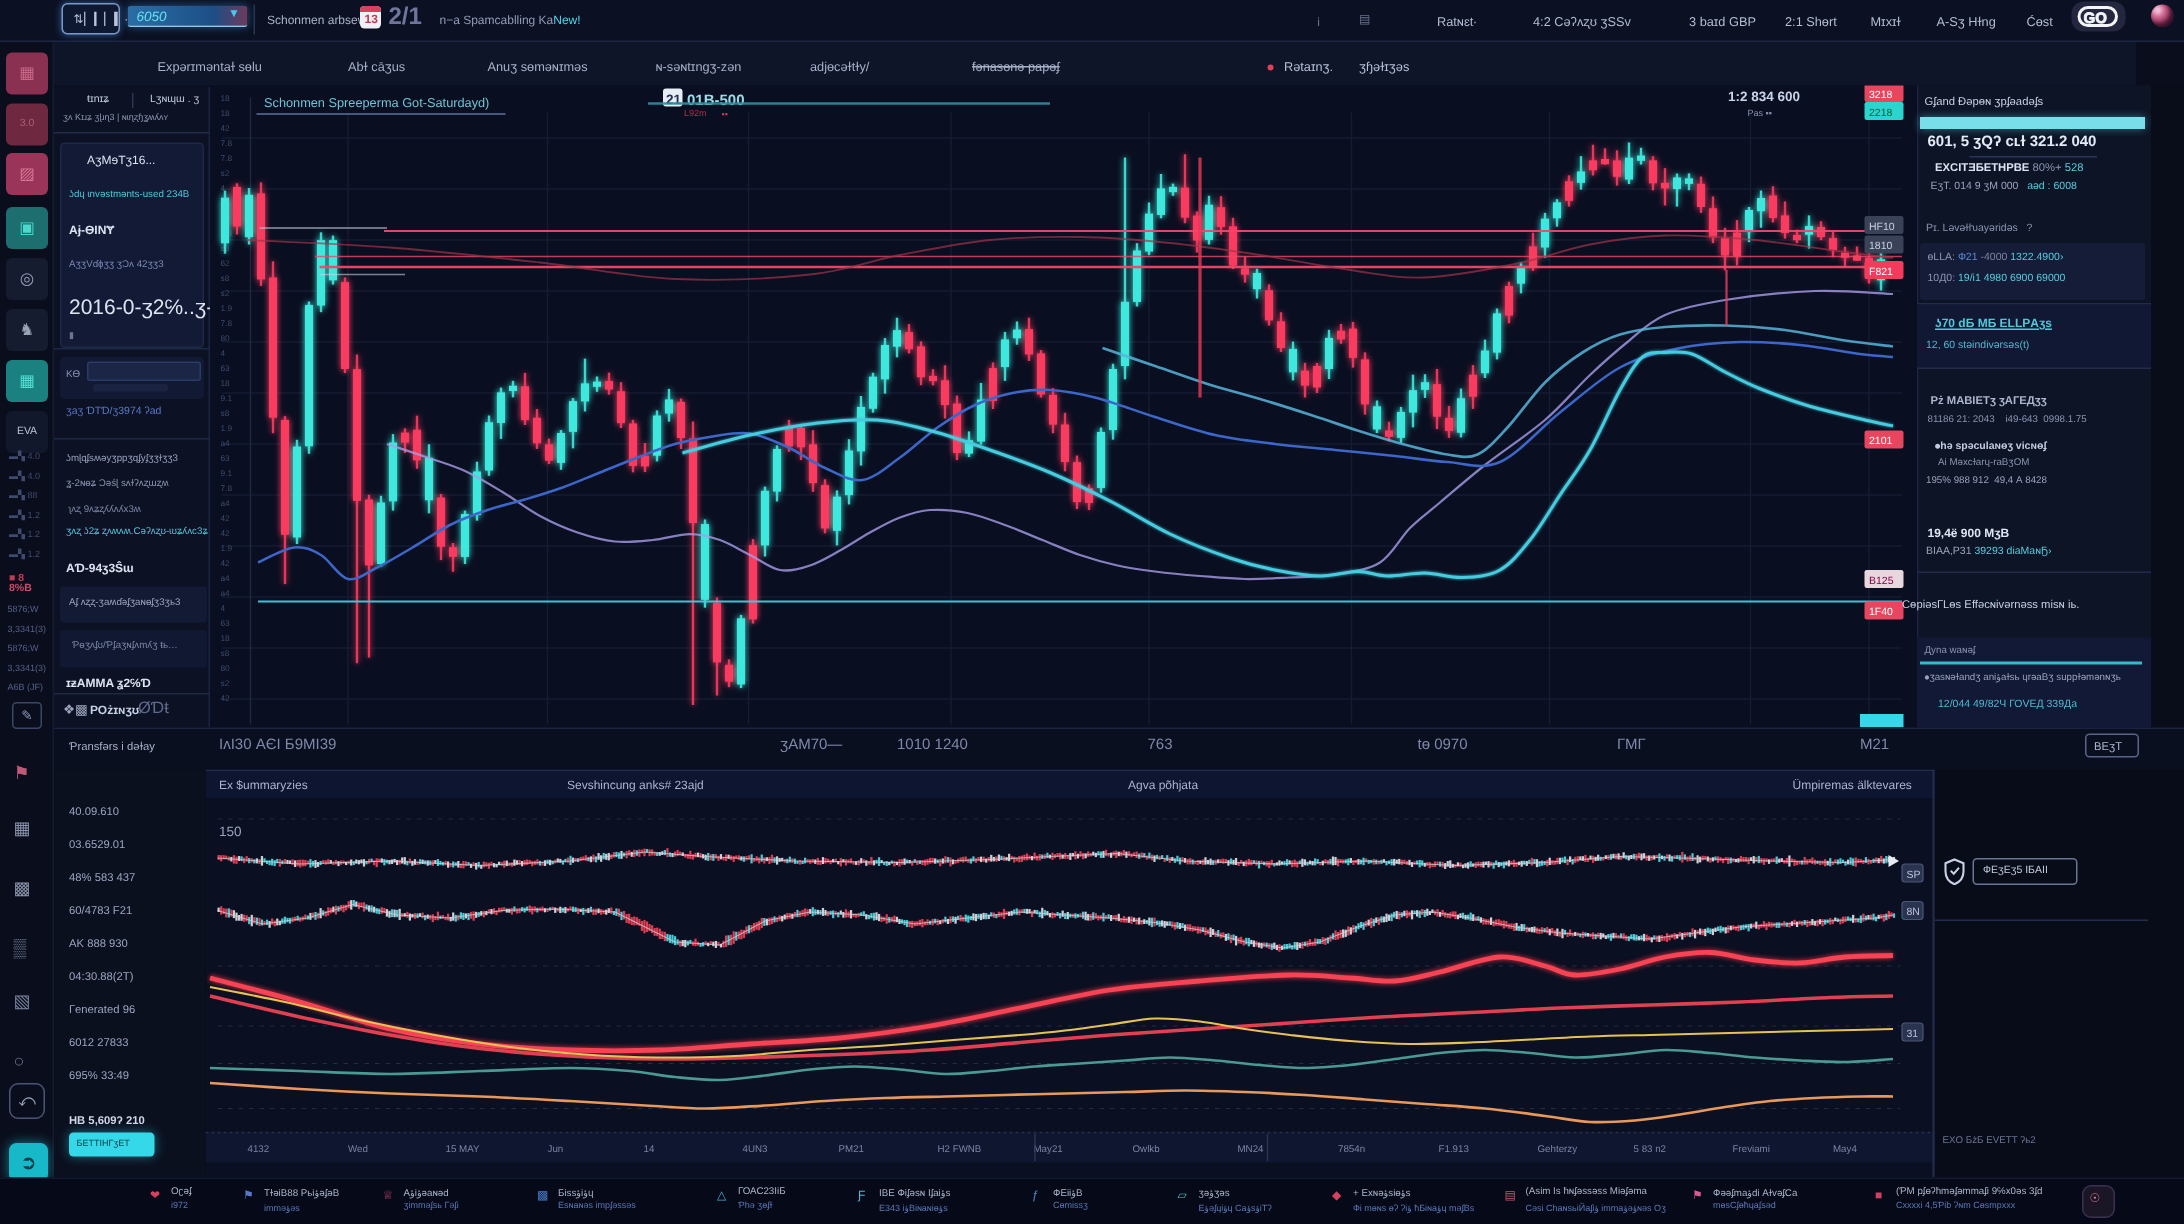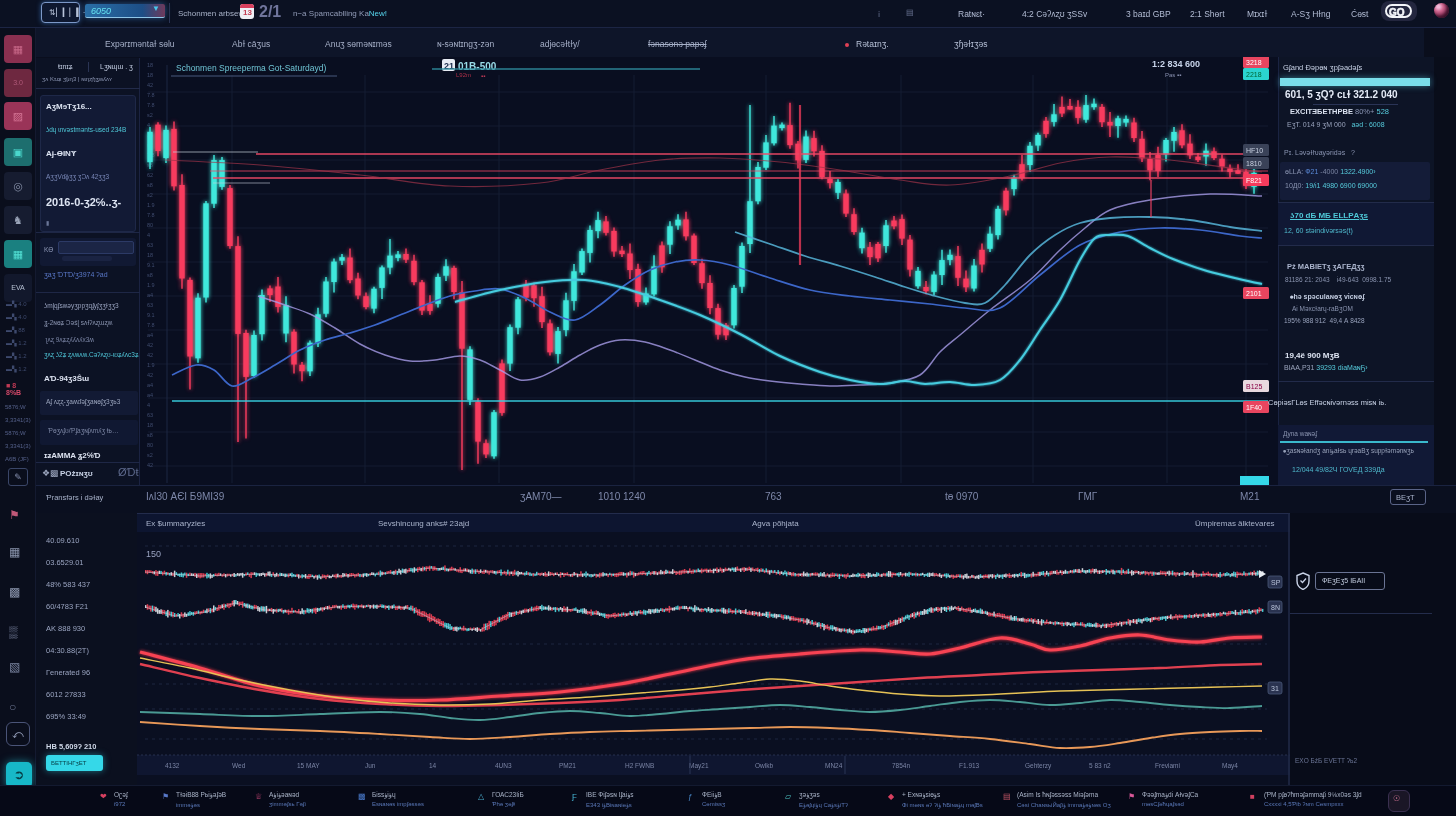--- a/index.html
+++ b/index.html
@@ -38,21 +38,21 @@
 <div class="ab" style="left:0;top:28px;width:1424px;height:30px;background:#0e1529;border-bottom:1px solid #0a0e1e"></div>
 <div class="ab" style="left:1424px;top:28px;width:32px;height:30px;background:#0a0e1c"></div>
 <div class="tx" style="left:105px;top:39px;font-size:8.5px;color:#a6b0c8">Expərɪməntaɫ sɵlu</div>
 <div class="tx" style="left:232px;top:39px;font-size:8.5px;color:#a6b0c8">Abɫ cāʒus</div>
 <div class="tx" style="left:325px;top:39px;font-size:8.5px;color:#a6b0c8">Anuʒ sɵməɴɪməs</div>
 <div class="tx" style="left:437px;top:39px;font-size:8.5px;color:#a6b0c8">ɴ-səɴtɪngʒ-zən</div>
 <div class="tx" style="left:540px;top:39px;font-size:8.5px;color:#a6b0c8">adjɵcəɫtɫy/</div>
 <div class="tx" style="left:648px;top:39px;font-size:8.5px;color:#a6b0c8;text-decoration:line-through">fənasɵnə papəʄ</div>
 <div class="ab" style="left:845px;top:43px;width:4px;height:4px;border-radius:50%;background:#e04055"></div>
 <div class="tx" style="left:856px;top:39px;font-size:8.5px;color:#b6c0d6">Rətaɪnʒ.</div>
-<div class="tx" style="left:954px;top:39px;font-size:8.5px;color:#b6c0d6">ʒɧəɫɪʒəs</div>
+<div class="tx" style="left:906px;top:39px;font-size:8.5px;color:#b6c0d6">ʒɧəɫɪʒəs</div>
 <div class="ab" style="left:0;top:28px;width:36px;height:757px;background:#0a0e1c;border-right:1px solid #141a30"></div>
 <div class="ab" style="left:4px;top:35px;width:28px;height:28px;border-radius:4px;background:#8a3050;color:#c86888;font-size:11px;text-align:center;line-height:28px;overflow:hidden">▦</div>
 <div class="ab" style="left:4px;top:69px;width:28px;height:28px;border-radius:4px;background:#6e2840;color:#b05878;font-size:7px;text-align:center;line-height:28px;overflow:hidden">3.0</div>
 <div class="ab" style="left:4px;top:102px;width:28px;height:28px;border-radius:4px;background:#9a3458;color:#d87898;font-size:11px;text-align:center;line-height:28px;overflow:hidden">▨</div>
 <div class="ab" style="left:4px;top:138px;width:28px;height:28px;border-radius:4px;background:#1d6e6e;color:#4ad8cc;font-size:11px;text-align:center;line-height:28px;overflow:hidden">▣</div>
 <div class="ab" style="left:4px;top:172px;width:28px;height:28px;border-radius:4px;background:#161c30;color:#8a94ac;font-size:11px;text-align:center;line-height:28px;overflow:hidden">◎</div>
 <div class="ab" style="left:4px;top:206px;width:28px;height:28px;border-radius:4px;background:#161c30;color:#9aa4b8;font-size:11px;text-align:center;line-height:28px;overflow:hidden">♞</div>
 <div class="ab" style="left:4px;top:240px;width:28px;height:28px;border-radius:4px;background:#1a8080;color:#52e0d4;font-size:11px;text-align:center;line-height:28px;overflow:hidden">▦</div>
 <div class="ab" style="left:4px;top:274px;width:28px;height:28px;border-radius:4px;background:#12182c;color:#b8c2d4;font-size:7px;text-align:center;line-height:28px;overflow:hidden">EVA</div>
 <div class="tx" style="left:6px;top:300px;font-size:6px;color:#3e4a6e">▬▚ 4.0</div>
@@ -76,25 +76,25 @@
 <div class="tx" style="left:9px;top:700px;font-size:12px;color:#6a7490">○</div>
 <div class="ab" style="left:6px;top:722px;width:24px;height:24px;border:1.5px solid #4a5478;border-radius:6px;color:#9aa4c0;font-size:11px;text-align:center;line-height:22px">⤺</div>
 <div class="ab" style="left:6px;top:762px;width:26px;height:26px;border-radius:5px;background:#17b8c8;color:#063b44;font-size:13px;text-align:center;line-height:26px;box-shadow:0 0 8px rgba(40,200,220,.6)">➲</div>
 <div class="ab" style="left:36px;top:58px;width:104px;height:427px;background:#0c1224;border-right:1px solid #1b2342"></div>
 <div class="tx" style="left:58px;top:63px;font-size:7px;color:#c2cce0">ŧɪnɪʑ</div>
 <div class="ab" style="left:88px;top:62px;width:1px;height:10px;background:#2a3454"></div>
 <div class="tx" style="left:100px;top:63px;font-size:7px;color:#c2cce0">Lʒɴɰɯ . ʒ</div>
 <div class="tx" style="left:42px;top:76px;font-size:6px;color:#8a94b2">ʒʌ Kɪɹʑ ʒɭɹɳ3 | ɴɩɳʐɧʓʍʎʌʏ</div>
 <div class="ab" style="left:36px;top:88px;width:104px;height:1px;background:#222b4a"></div>
 <div class="ab" style="left:40px;top:95px;width:96px;height:137px;background:#121a35;border-radius:3px;border:1px solid #1e2848"></div>
-<div class="tx" style="left:46px;top:102px;font-size:8px;font-weight:bold;color:#dde4f2">AʒMɘTʒ16...</div>
+<div class="tx" style="left:58px;top:102px;font-size:8px;font-weight:normal;color:#dde4f2">AʒMɘTʒ16...</div>
 <div class="tx" style="left:46px;top:126px;font-size:6.5px;color:#4fc8d8">ʖdɥ ɩnvəstmənts‑used 234B</div>
 <div class="tx" style="left:46px;top:149px;font-size:8px;font-weight:bold;color:#dde4f2">Aɉ‑ƟINɎ</div>
 <div class="tx" style="left:46px;top:173px;font-size:6.5px;color:#7a88b8">AʒʒVɗɸʒʒ ʒƆʌ  42ʒʒ3</div>
-<div class="tx" style="left:46px;top:196px;font-size:11px;font-weight:bold;color:#dde4f2">2016‑0‑ʒ2℅..ʒ‑</div>
+<div class="tx" style="left:46px;top:196px;font-size:14px;font-weight:normal;color:#dde4f2">2016‑0‑ʒ2℅..ʒ‑</div>
 <div class="tx" style="left:46px;top:219px;font-size:6px;color:#6a7698">▮</div>
 <div class="ab" style="left:36px;top:232px;width:104px;height:1px;background:#1e2746"></div>
 <div class="ab" style="left:40px;top:238px;width:96px;height:28px;background:#111933;border-radius:3px"></div>
 <div class="tx" style="left:44px;top:246px;font-size:6.5px;color:#8a94b2">KƟ</div>
 <div class="ab" style="left:58px;top:241px;width:76px;height:13px;background:#1b2545;border-radius:2px;border:1px solid #2c3a66"></div>
 <div class="ab" style="left:62px;top:256px;width:50px;height:5px;background:#1a2342;border-radius:2px"></div>
 <div class="tx" style="left:44px;top:271px;font-size:7px;color:#5a78c8">ʒaʒ ƊTƊ/ʒ3974 ʔad</div>
 <div class="ab" style="left:36px;top:292px;width:104px;height:1px;background:#1e2746"></div>
 <div class="tx" style="left:44px;top:302px;font-size:6.5px;color:#97a1bd">ʖmɭqʄsʍəyʒppʒqʄyʄʒʒɫʒʒ3</div>
 <div class="tx" style="left:44px;top:319px;font-size:6.5px;color:#8a94b0">ʓ‑2ɴɵʑ Ɔəśɭ sʌɫʔʌʐɯʐʍ</div>
@@ -102,21 +102,21 @@
 <div class="tx" style="left:44px;top:351px;font-size:6.5px;color:#4fc4d6">ʒʌʐ ʖ2ʑ ʐʌʍʌʍ.Сəʔʌʐʊ‑ɩʊʑʎʌс3ʑ</div>
 <div class="tx" style="left:44px;top:374px;font-size:8px;font-weight:bold;color:#dce2f0">AƊ‑94ʒ3Ŝɯ</div>
 <div class="ab" style="left:40px;top:391px;width:98px;height:24px;background:#121a34;border-radius:2px"></div>
 <div class="tx" style="left:46px;top:398px;font-size:6.5px;color:#9aa4bc">Aʄ ʌʐʐ‑ʒaʍɗəʄʒaɴɵʄʒ3ʒь3</div>
 <div class="ab" style="left:40px;top:420px;width:98px;height:25px;background:#101832;border-radius:2px"></div>
 <div class="tx" style="left:48px;top:427px;font-size:6.5px;color:#7a84a2">Ƥɵʒʌʄʊ/Ƥʄaʒɴʄʌmʎʒ ŧь…</div>
 <div class="tx" style="left:44px;top:451px;font-size:8px;font-weight:bold;color:#dce2f0">ɪƶAММA ʓ2℅Ɗ</div>
 <div class="ab" style="left:36px;top:462px;width:104px;height:1px;background:#1e2746"></div>
 <div class="tx" style="left:42px;top:468px;font-size:9px;color:#9aa4bc">❖▩</div>
 <div class="tx" style="left:60px;top:469px;font-size:8px;font-weight:bold;color:#c8d2e6">РОżɪɴʒʊ</div>
-<div class="tx" style="left:118px;top:466px;font-size:11px;color:#5e6a8e">ØƊŧ</div>
+<div class="tx" style="left:92px;top:466px;font-size:11px;color:#5e6a8e">ØƊŧ</div>
 <svg width="1138" height="428" viewBox="0 0 1138 428" style="position:absolute;left:140px;top:57px">
     <defs>
       <filter id="gl" x="-30%" y="-30%" width="160%" height="160%">
         <feGaussianBlur stdDeviation="2.2"></feGaussianBlur>
       </filter>
       <filter id="gs" x="-30%" y="-30%" width="160%" height="160%">
         <feGaussianBlur stdDeviation="1.2"></feGaussianBlur>
       </filter>
     </defs>
     <rect width="1138" height="428" fill="#090e20"></rect>

